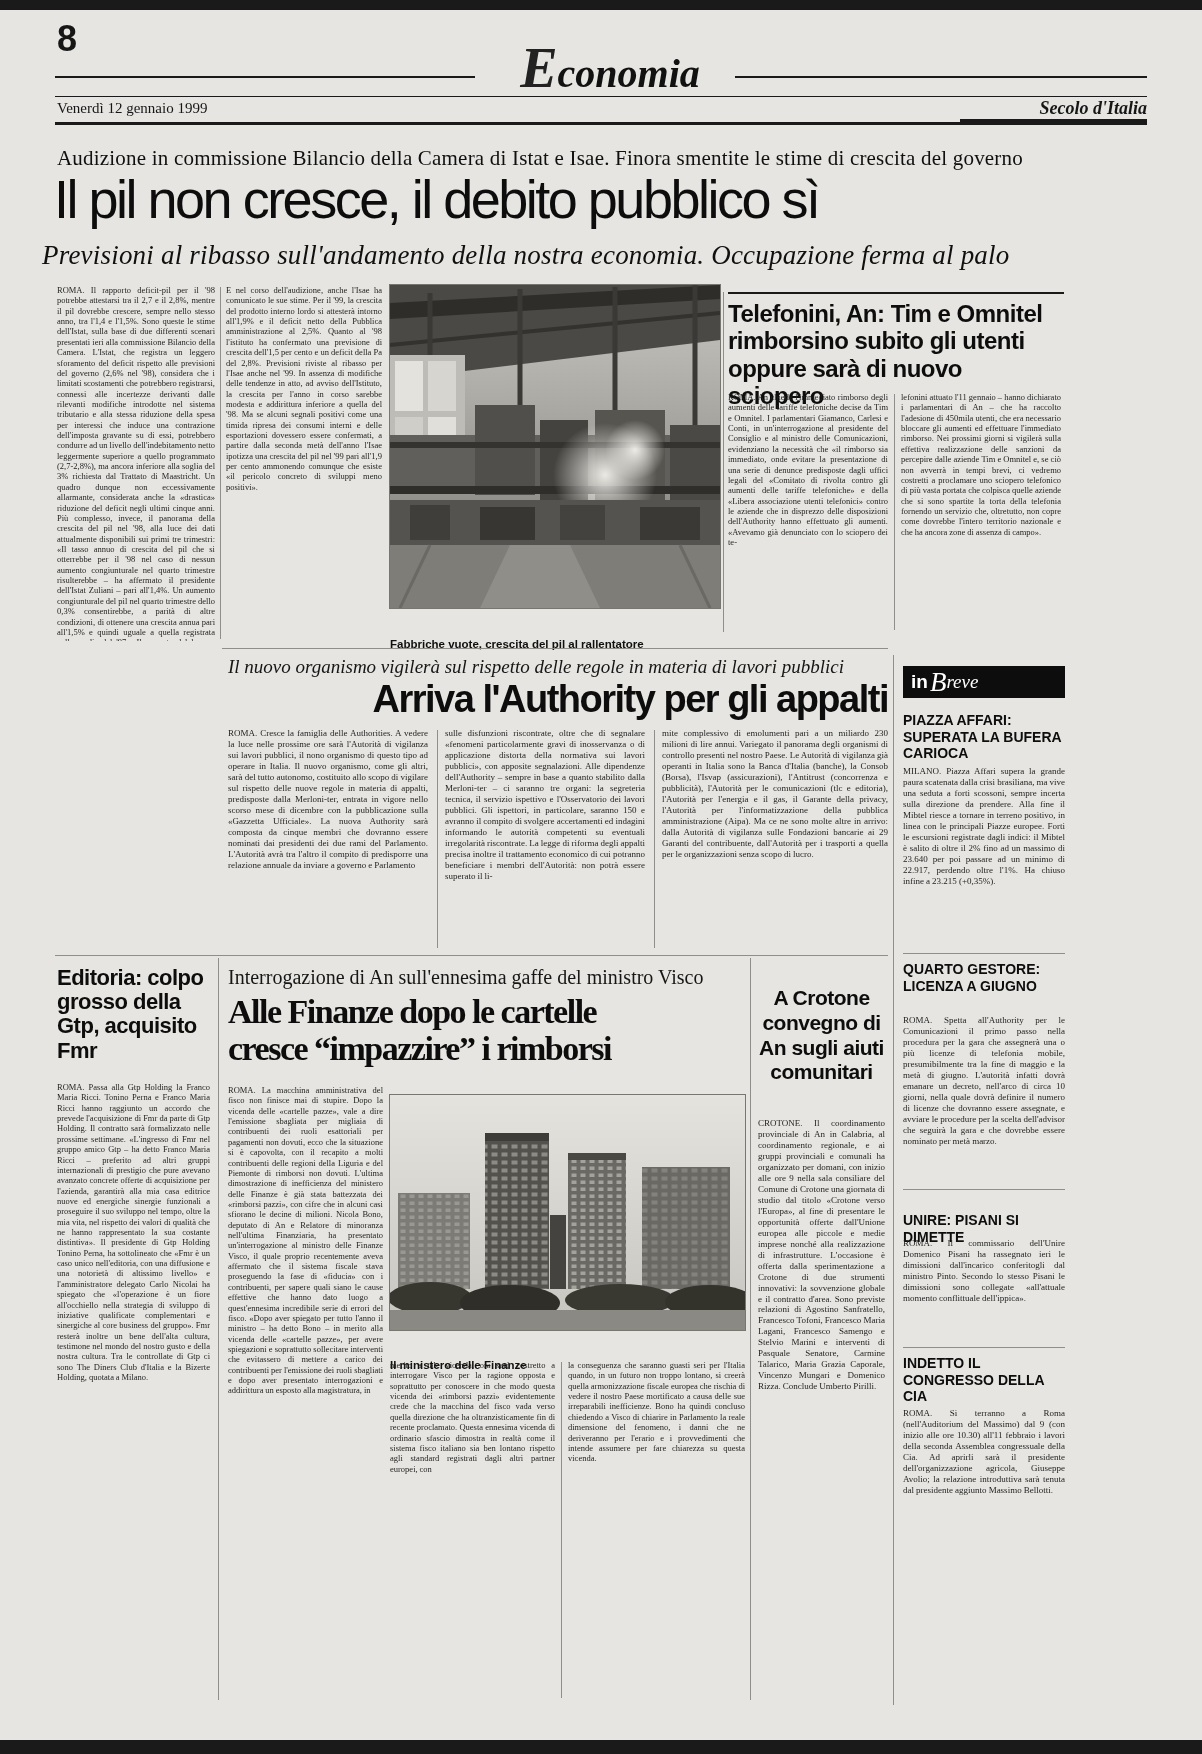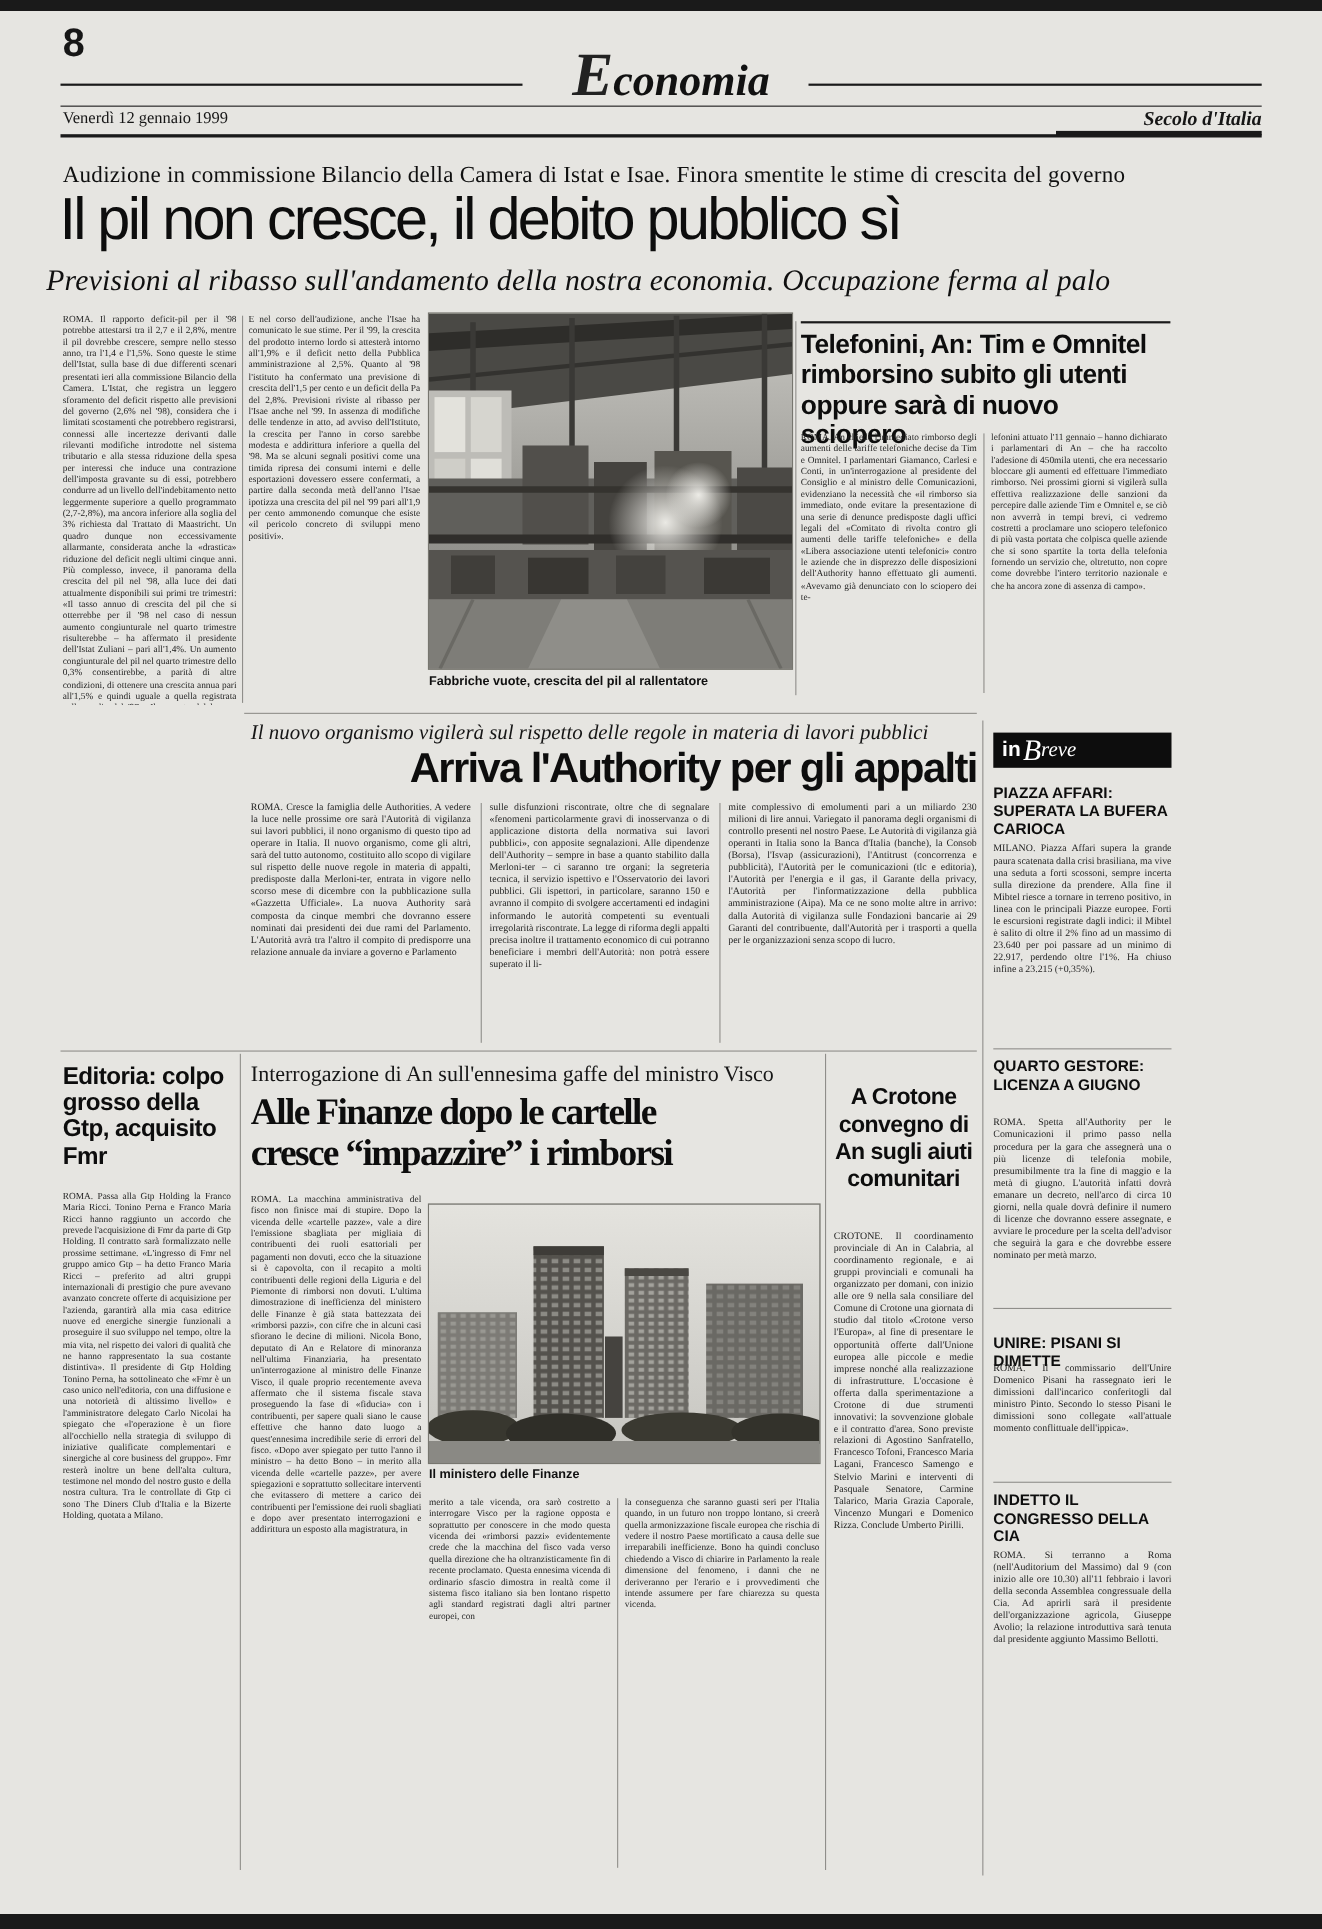--- a/index.html
+++ b/index.html
@@ -9,21 +9,21 @@
   .rule-light{position:absolute;background:#8f8e8a;}
   .smalltext{position:absolute;font-size:8.5px;line-height:1.22;text-align:justify;overflow:hidden;color:#1f1f1f;word-spacing:-0.2px;}
   .sans{font-family:"Liberation Sans",sans-serif;}
   .headline-xl{font-family:"Liberation Sans",sans-serif;font-weight:normal;font-size:54px;letter-spacing:-2.5px;line-height:1;color:#0d0d0d;}
   .headline-l{font-family:"Liberation Sans",sans-serif;font-weight:bold;font-size:38px;letter-spacing:-1.5px;line-height:1.05;color:#0d0d0d;}
   .headline-m{font-family:Liberation Serif, serif;font-weight:bold;font-size:34px;letter-spacing:-1.5px;line-height:1.08;color:#0d0d0d;}
   .headline-s{font-family:"Liberation Sans",sans-serif;font-weight:bold;font-size:24px;letter-spacing:-0.5px;line-height:1.14;color:#0d0d0d;}
   .headline-xs{font-family:"Liberation Sans",sans-serif;font-weight:bold;font-size:22px;letter-spacing:-0.5px;line-height:1.1;color:#0d0d0d;}
   .kicker{font-size:21px;letter-spacing:0.2px;color:#101010;}
   .deck{font-style:italic;font-size:27px;letter-spacing:0.2px;color:#101010;}
-  .caption{font-family:"Liberation Sans",sans-serif;font-weight:bold;font-size:11.5px;color:#101010;}
+  .caption{font-family:"Liberation Sans",sans-serif;font-weight:bold;font-size:11.5px;color:#101010;margin-top:24px;}
   .brief-title{font-family:"Liberation Sans",sans-serif;font-weight:bold;font-size:14px;line-height:1.18;color:#0d0d0d;}
   .photo{position:absolute;overflow:hidden;background:#9a9995;box-shadow:0 0 0 1px #77766f;}
 </style>
 </head>
 <body>
 
 <div class="page">
 
   <div class="rule" style="left:0;top:0;width:1202px;height:10px;"></div>
   <div class="rule" style="left:0;top:1740px;width:1202px;height:14px;"></div>

